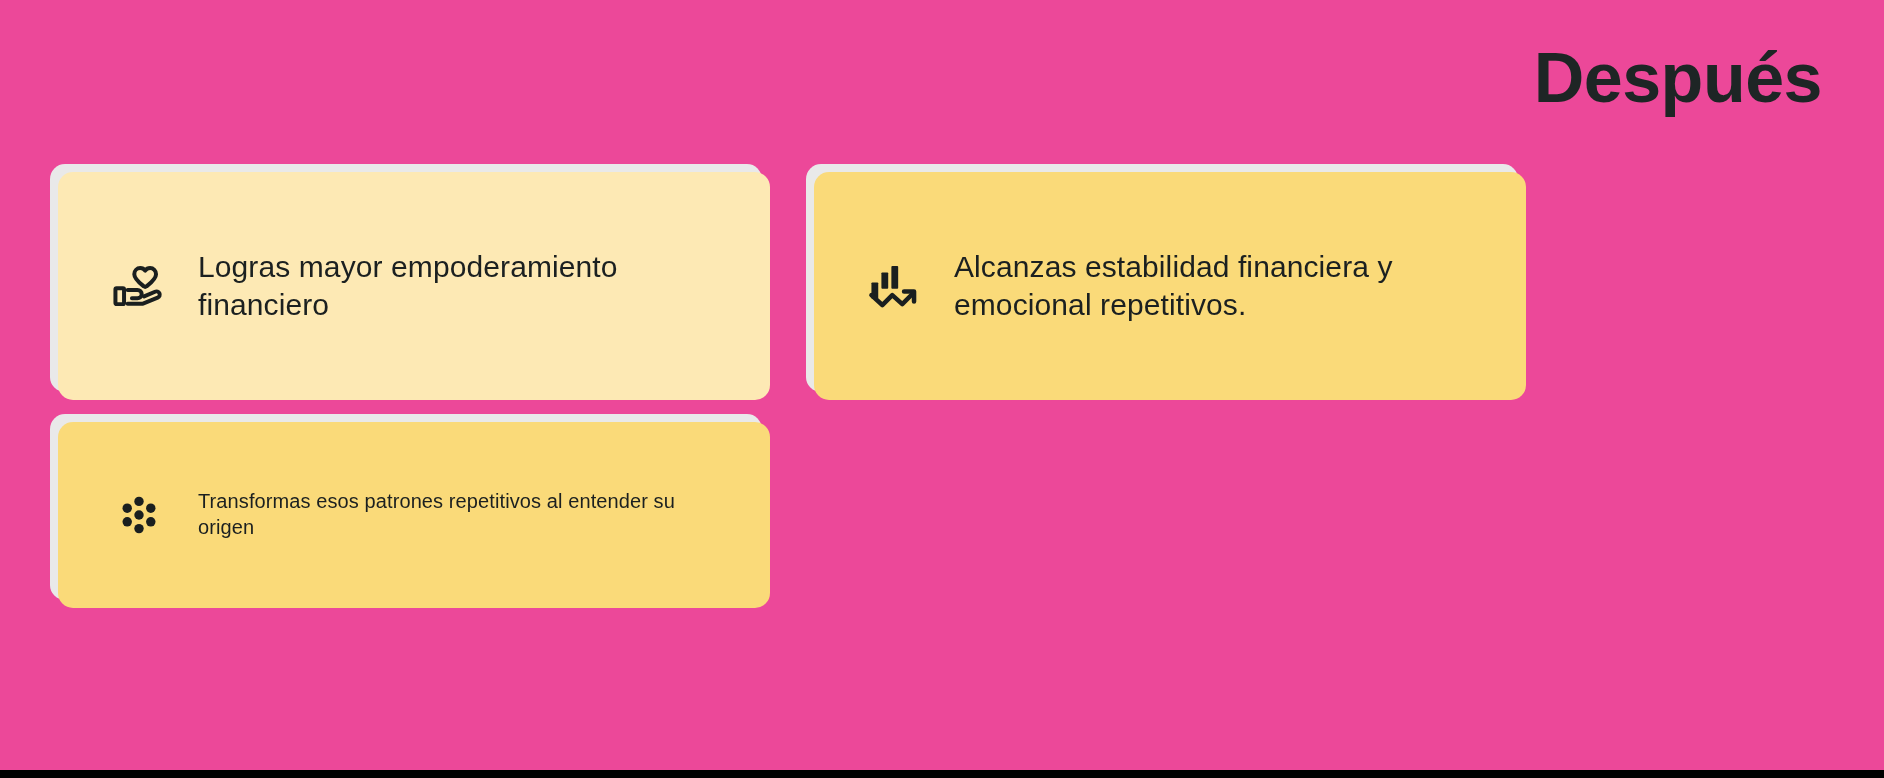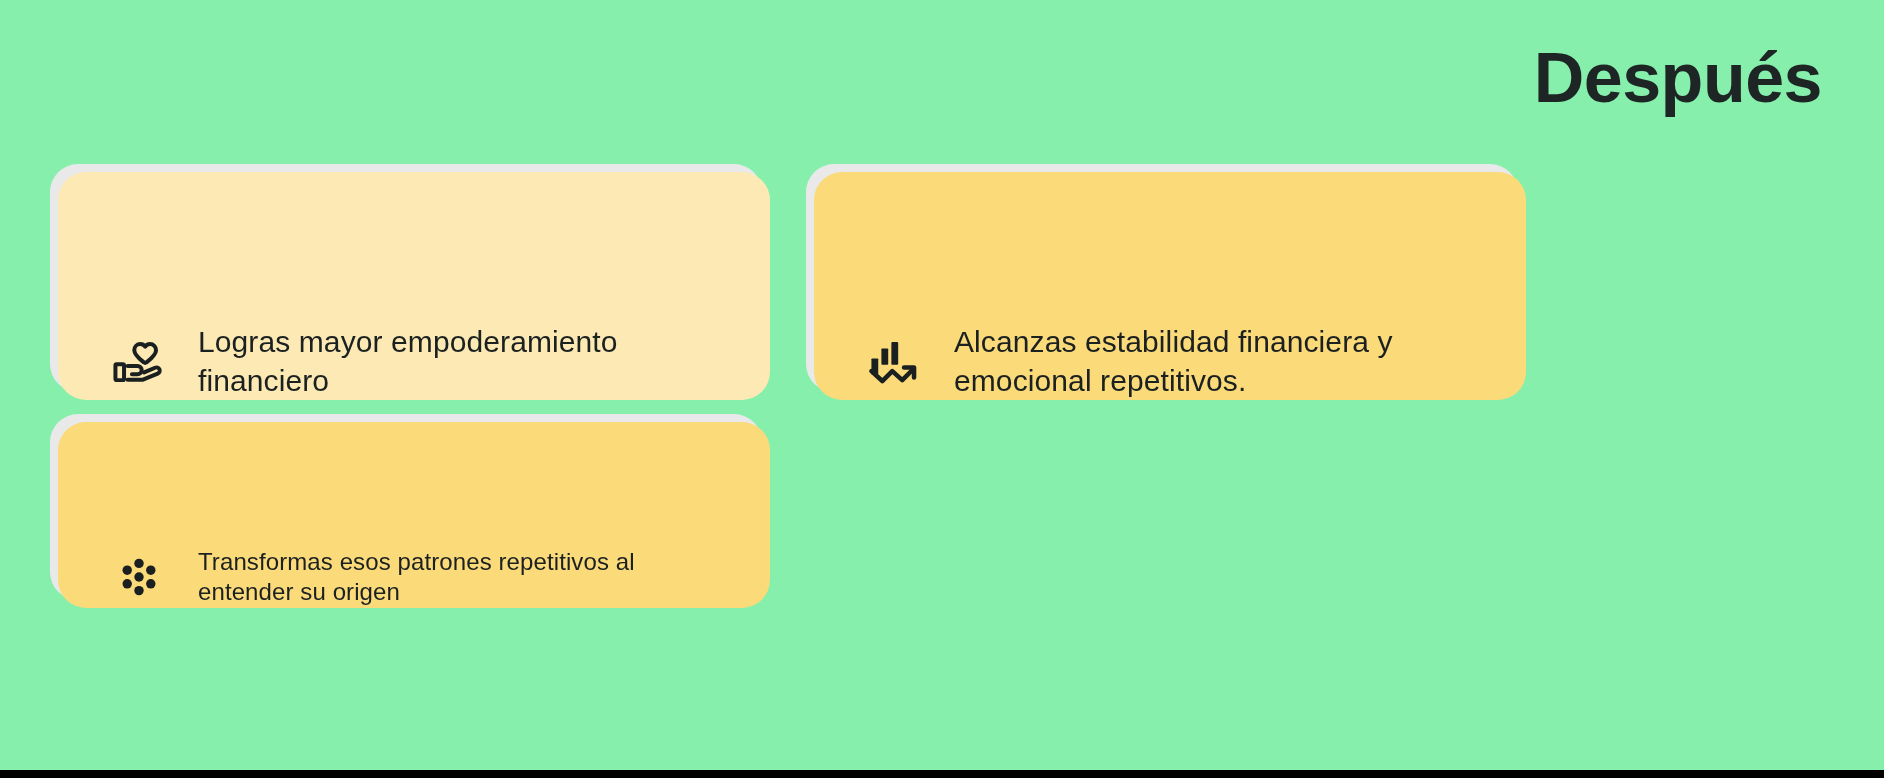--- a/index.html
+++ b/index.html
@@ -14,21 +14,21 @@
 
   body {
     font-family: "Liberation Sans", sans-serif;
     position: relative;
   }
 
   .slide {
     position: relative;
     width: 1884px;
     height: 770px;
-    background: #86efac;
+    background: #ec4899;
   }
 
   
   .title-wrap {
     position: absolute;
     top: 30px;
     right: 62px;
     height: 96px;
     display: flex;
     align-items: center;
@@ -62,23 +62,23 @@
     width: 1768px;
     display: grid;
     grid-template-columns: 712px 712px;
     grid-template-rows: 228px 186px;
     column-gap: 44px;
     row-gap: 22px;
   }
 
   .card {
     position: relative;
-    border-radius: 28px;
+    border-radius: 15px;
     display: flex;
-    align-items: flex-end;
+    align-items: center;
     padding: 0 34px 0 52px;
     
     box-shadow: -8px -8px 0 0 #e9e9e9;
   }
 
   .card.tone-light { background: #fde9b4; }
   .card.tone-deep  { background: #fada79; }
 
   .card-inner {
     display: flex;
@@ -100,21 +100,21 @@
 
   .card-text {
     font-size: 30px;
     line-height: 1.28;
     color: #1b2020;
     font-weight: 400;
     letter-spacing: 0.1px;
   }
 
   
-  .row2 .card-text { font-size: 24px; }
+  .row2 .card-text { font-size: 20px; }
 </style>
 </head>
 <body>
 
 <div class="slide">
 
   <div class="title-wrap">
     <div class="title" data-echo="Después">Después</div>
   </div>
 

